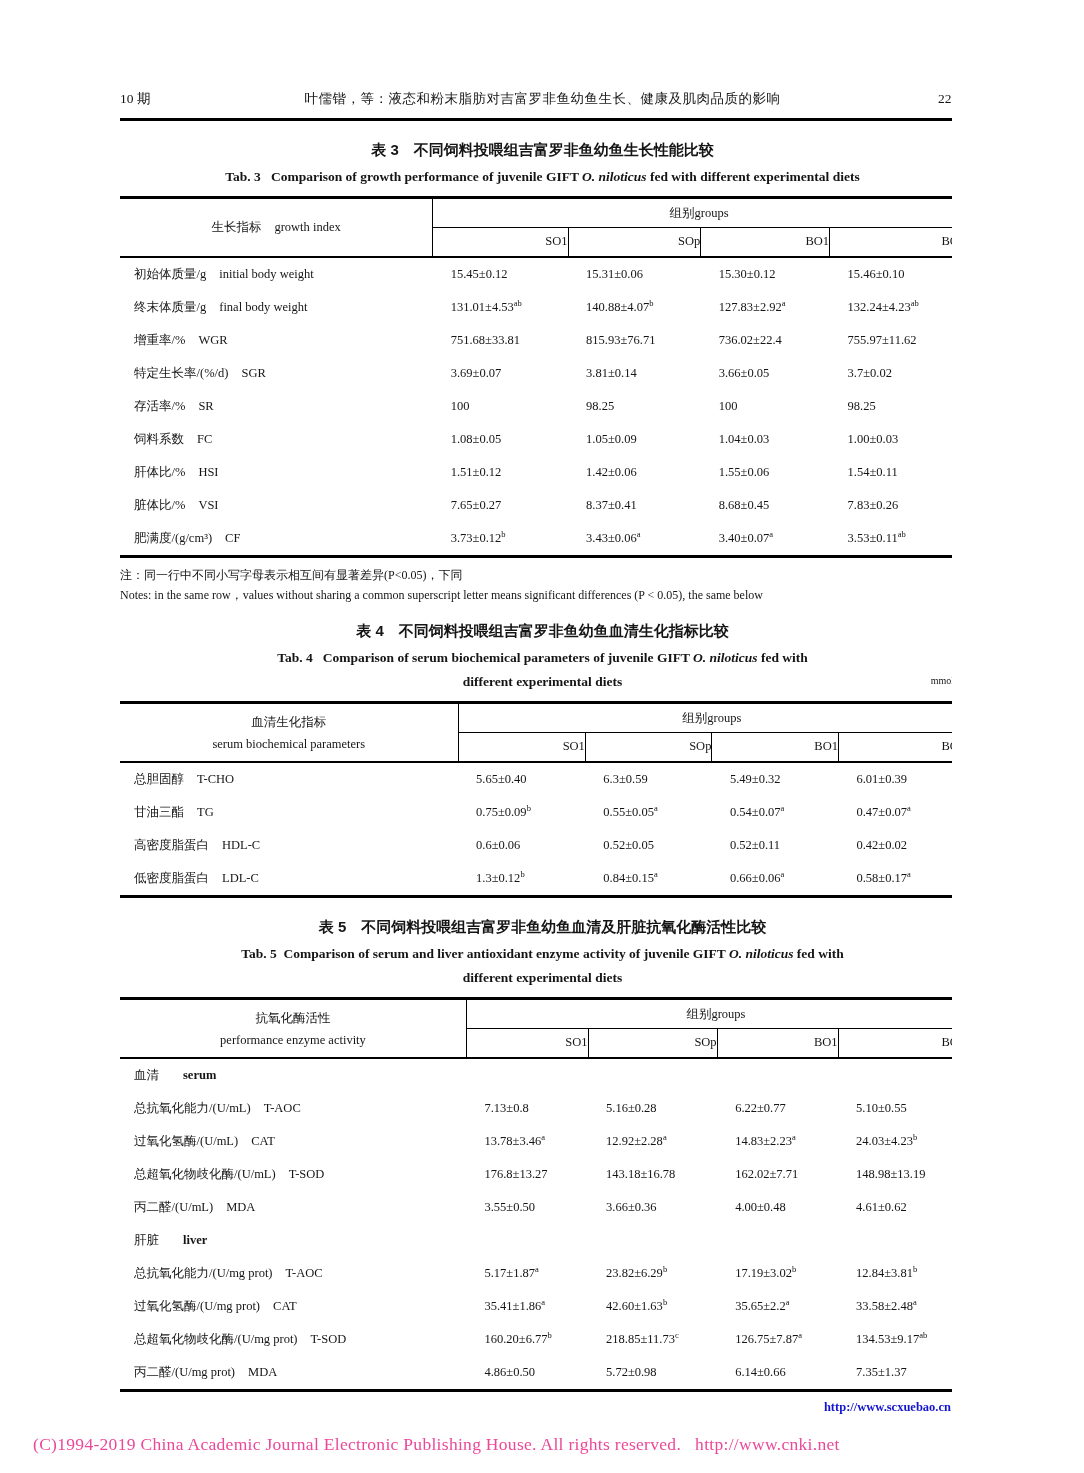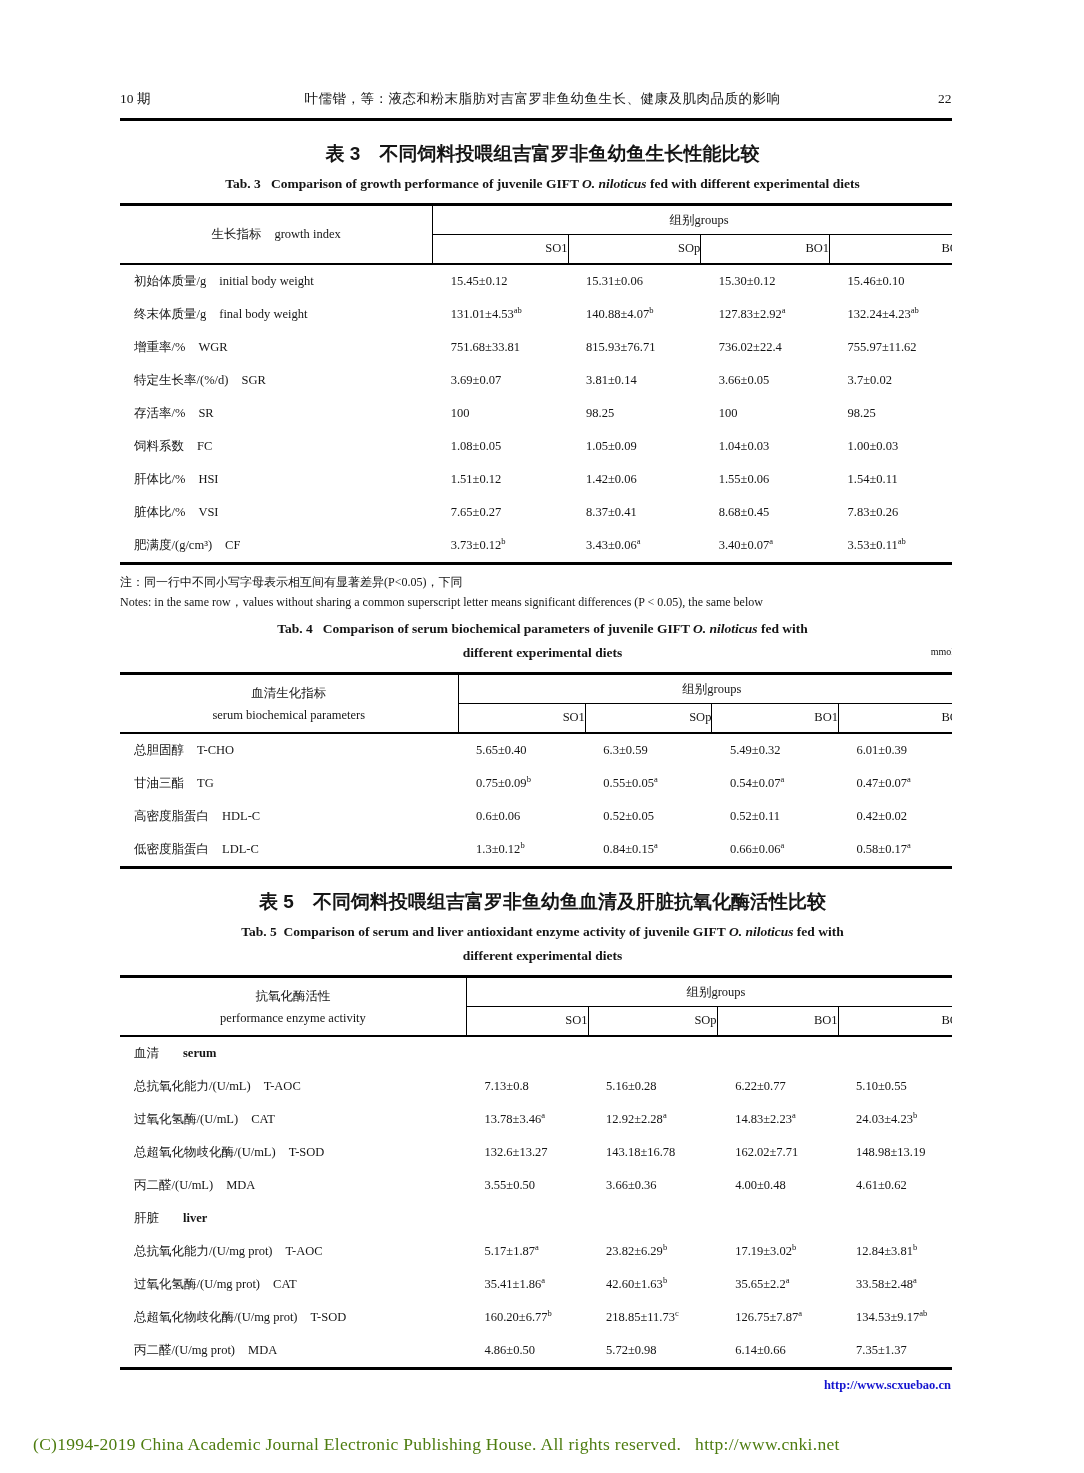--- a/index.html
+++ b/index.html
@@ -8,21 +8,21 @@
   .content{width:845px;margin-left:120px;padding-top:90px;}
 
   
   .running-header{display:flex;align-items:baseline;font-size:13.5px;}
   .rh-left{width:120px;}
   .rh-center{flex:1;text-align:center;letter-spacing:.5px;}
   .rh-right{width:120px;text-align:right;}
   .header-rule{height:3px;background:#000;margin-top:10px;}
 
   
-  .tbl-title-zh{text-align:center;font-weight:bold;font-size:19px;margin-top:20px;
+  .tbl-title-zh{text-align:center;font-weight:bold;font-size:15px;margin-top:20px;
                 font-family:"Liberation Sans","DejaVu Sans",sans-serif;}
   .tbl-title-en{text-align:center;font-weight:bold;font-size:13.5px;margin-top:9px;}
   .tbl-title-en .species{font-style:italic;}
   .tbl-subline{position:relative;text-align:center;font-weight:bold;font-size:13.5px;margin-top:8px;}
   .tbl-subline .unit{position:absolute;right:2px;top:1px;font-weight:normal;font-size:10px;}
 
   
   table.data-table{width:100%;border-collapse:collapse;margin-top:11px;
                    border-top:3px solid #000;border-bottom:3px solid #000;font-size:12.5px;}
   table.data-table thead{border-bottom:2px solid #000;}
@@ -150,20 +150,21 @@
             <td>3.53±0.11<sup>ab</sup></td>
           </tr>
         </tbody>
     </table>
 
     <div class="notes">
       <div class="note-zh">注：同一行中不同小写字母表示相互间有显著差异(P&lt;0.05)，下同</div>
       <div class="note-en">Notes: in the same row，values without sharing a common superscript letter means significant differences (P &lt; 0.05), the same below</div>
     </div>
 
+    <div class="tbl-title-zh" style="margin-top:17px;">表 4　不同饲料投喂组吉富罗非鱼幼鱼血清生化指标比较</div>
     <div class="tbl-title-en">
       <span>Tab. 4&nbsp;&nbsp;&nbsp;Comparison of serum biochemical parameters of juvenile GIFT </span><span class="species">O. niloticus</span><span> fed with</span>
     </div>
     <div class="tbl-subline">
       <span>different experimental diets</span>
       <span class="unit">mmol/L</span>
     </div>
     <table class="data-table t4">
       <thead>
         <tr>
@@ -252,21 +253,21 @@
           </tr>
           <tr>
             <td class="row-label"><span class="zh">过氧化氢酶/(U/mL)</span><span class="en">CAT</span></td>
             <td>13.78±3.46<sup>a</sup></td>
             <td>12.92±2.28<sup>a</sup></td>
             <td>14.83±2.23<sup>a</sup></td>
             <td>24.03±4.23<sup>b</sup></td>
           </tr>
           <tr>
             <td class="row-label"><span class="zh">总超氧化物歧化酶/(U/mL)</span><span class="en">T-SOD</span></td>
-            <td>132.6±13.27</td>
+            <td>176.8±13.27</td>
             <td>143.18±16.78</td>
             <td>162.02±7.71</td>
             <td>148.98±13.19</td>
           </tr>
           <tr>
             <td class="row-label"><span class="zh">丙二醛/(U/mL)</span><span class="en">MDA</span></td>
             <td>3.55±0.50</td>
             <td>3.66±0.36</td>
             <td>4.00±0.48</td>
             <td>4.61±0.62</td>
@@ -301,14 +302,14 @@
             <td>5.72±0.98</td>
             <td>6.14±0.66</td>
             <td>7.35±1.37</td>
           </tr>
         </tbody>
     </table>
 
     <div class="footer-url" style="color: rgb(20, 20, 207);">http://www.scxuebao.cn</div>
   </div>
 
-  <div class="copyright" style="color: #4d7c0f;">(C)1994-2019 China Academic Journal Electronic Publishing House. All rights reserved.&nbsp;&nbsp;&nbsp;http://www.cnki.net</div>
+  <div class="copyright" style="color: #ec4899;">(C)1994-2019 China Academic Journal Electronic Publishing House. All rights reserved.&nbsp;&nbsp;&nbsp;http://www.cnki.net</div>
 </div>
 
 </body></html>

